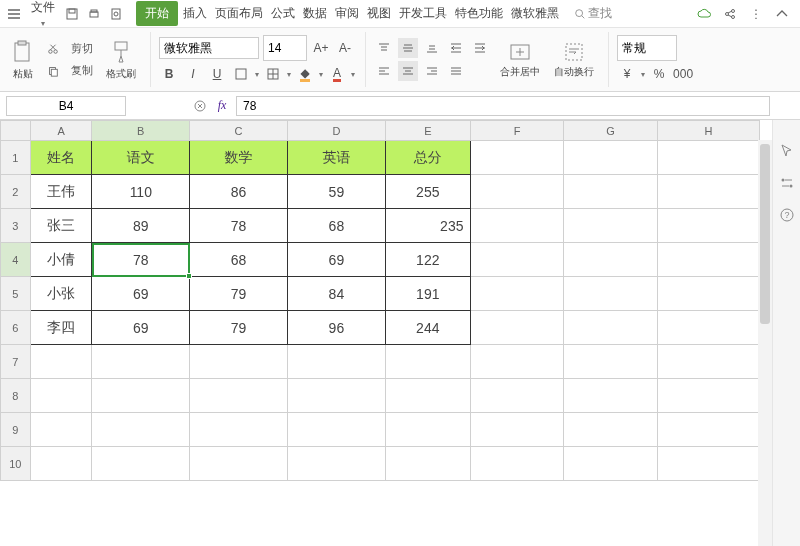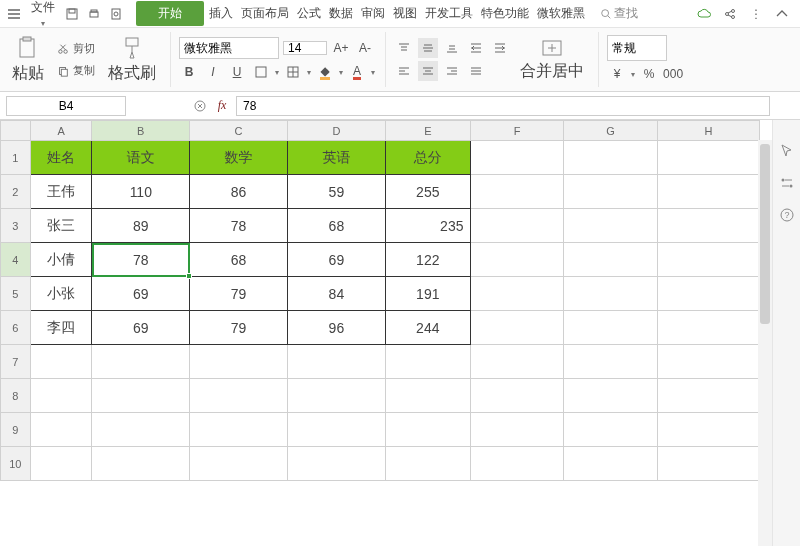--- a/index.html
+++ b/index.html
@@ -6,35 +6,35 @@
   body { width: 800px; height: 546px; background: #fff; overflow: hidden; font-size: 12px; color: #444; position: relative; }
 
   
   .menubar { height: 28px; display: flex; align-items: center; padding: 0 6px; border-bottom: 1px solid #e5e5e5; gap: 4px; }
   .menu-left { display: flex; align-items: center; gap: 6px; }
   .menu-item { padding: 2px 3px; cursor: pointer; font-size: 12px; flex-direction: column; }
   .menu-file { display: flex; align-items: center; gap: 3px; }
   .menu-ico { width: 16px; height: 16px; display: inline-flex; align-items: center; justify-content: center; color: #666; }
   .tab-strip { display: flex; align-items: center; gap: 2px; margin-left: 6px; }
   .tab { padding: 4px 3px; cursor: pointer; font-size: 12px; }
-  .tab.active { background: #5aa03c; color: #fff; border-radius: 2px; padding: 4px 22px; }
+  .tab.active { background: #5aa03c; color: #fff; border-radius: 2px; padding: 4px 9px; }
   .menu-right { margin-left: auto; display: flex; align-items: center; gap: 10px; padding-right: 4px; }
   .search-box { display: flex; align-items: center; gap: 2px; color: #888; margin-left: 6px; }
 
   
   .ribbon { height: 64px; border-bottom: 1px solid #d7d7d7; display: flex; align-items: stretch; padding: 4px 8px; gap: 8px; background: #fafafa; }
   .ribbon-group { display: flex; align-items: center; gap: 6px; border-right: 1px solid #e5e5e5; padding-right: 10px; }
   .ribbon-group:last-child { border-right: none; }
   .big-btn { display: flex; flex-direction: column; align-items: center; justify-content: center; gap: 2px; padding: 2px 4px; cursor: pointer; }
-  .big-btn .lbl { font-size: 16px; }
+  .big-btn .lbl { font-size: 10px; }
   .stack { display: flex; flex-direction: column; gap: 3px; }
   .row { display: flex; align-items: center; gap: 4px; }
-  .mini { padding: 2px 3px; cursor: pointer; display: inline-flex; align-items: center; gap: 4px; font-size: 11px; color: #555; }
+  .mini { padding: 2px 3px; cursor: pointer; display: inline-flex; align-items: center; gap: 12px; font-size: 11px; color: #555; }
   .font-sel { width: 100px; height: 22px; border: 1px solid #ccc; background: #fff; font-size: 12px; padding: 0 4px; }
-  .font-size-sel { width: 44px; height: 14px; border: 1px solid #ccc; background: #fff; font-size: 12px; padding: 0 4px; }
+  .font-size-sel { width: 44px; height: 26px; border: 1px solid #ccc; background: #fff; font-size: 12px; padding: 0 4px; }
   .btn-square { width: 20px; height: 20px; display: inline-flex; align-items: center; justify-content: center; border: 1px solid transparent; cursor: pointer; font-size: 12px; color: #555; }
   .dd-caret { font-size: 8px; color: #777; }
   .color-underline { border-bottom: 3px solid #f7b24f; padding-bottom: 0; line-height: 12px; }
   .color-underline2 { border-bottom: 3px solid #d94b3a; padding-bottom: 0; line-height: 12px; }
   .fmt-sel { width: 60px; height: 22px; border: 1px solid #ccc; background: #fff; font-size: 12px; padding: 12px 4px; }
 
   
   .fx-row { height: 28px; display: flex; align-items: center; border-bottom: 1px solid #d7d7d7; gap: 6px; padding: 0 6px; }
   .name-box { width: 120px; height: 20px; border: 1px solid #ccc; background: #fff; text-align: center; font-size: 12px; }
   .fx-icons { display: flex; align-items: center; gap: 6px; margin-left: 60px; }
@@ -46,21 +46,21 @@
   .right-rail { width: 28px; background: #f5f5f5; border-left: 1px solid #e5e5e5; display: flex; flex-direction: column; align-items: center; gap: 14px; padding-top: 22px; }
   .rail-ico { width: 18px; height: 18px; color: #888; cursor: pointer; display:flex; align-items:center; justify-content:center; }
 
   table.grid { border-collapse: collapse; table-layout: fixed; width: 760px; }
   .grid th, .grid td { border: 1px solid #d0d0d0; height: 34px; font-size: 14px; text-align: center; font-weight: normal; }
   .grid .col-hdr { background: #f0f0f0; height: 20px; font-size: 11px; color: #666; }
   .grid .row-hdr { background: #f0f0f0; width: 28px; font-size: 11px; color: #666; }
   .grid .corner { background: #f0f0f0; width: 28px; height: 20px; }
   .grid .col-hdr.sel { background: #d9ead0; }
   .grid .row-hdr.sel { background: #d9ead0; }
-  .hdr-cell { background: #84cc16; font-size: 17px; }
+  .hdr-cell { background: #bef264; font-size: 17px; }
   .data-cell { font-size: 16px; background: #fff; }
 
   .selected-cell { outline: 2px solid #2e9b3c; outline-offset: -2px; position: relative; }
   .fill-handle { position: absolute; right: -3px; bottom: -3px; width: 6px; height: 6px; background: #2e9b3c; border: 1px solid #fff; }
 
   .vscroll { position: absolute; right: 0; top: 20px; bottom: 0; width: 14px; background: #f3f3f3; }
   .vthumb { position: absolute; top: 4px; left: 2px; right: 2px; height: 180px; background: #cfcfcf; border-radius: 3px; }
 
   svg { display: block; }
 </style>
@@ -263,20 +263,27 @@
           </span>
       </div>
     </div>
     <div class="big-btn">
       <svg width="22" height="22" viewBox="0 0 22 22">
           <rect x="2" y="4" width="18" height="14" fill="none" stroke="#888"></rect>
           <path d="M7 11h8M11 7v8" stroke="#888"></path>
         </svg>
       <span class="lbl">合并居中</span>
     </div>
+    <div class="big-btn">
+      <svg width="22" height="22" viewBox="0 0 22 22">
+          <rect x="3" y="3" width="16" height="16" fill="none" stroke="#888" stroke-dasharray="2"></rect>
+          <path d="M6 8h10M6 11h7l-2 2" stroke="#888" fill="none"></path>
+        </svg>
+      <span class="lbl">自动换行</span>
+    </div>
   </div>
 
   <div class="ribbon-group" style="border-right:none">
     <div class="stack">
       <input class="fmt-sel" value="常规" style="">
       <div class="row">
         <span class="btn-square">¥</span>
         <span class="dd-caret">▾</span>
         <span class="btn-square">%</span>
         <span class="btn-square">000</span>
@@ -287,21 +294,21 @@
 
 <div class="fx-row">
   <input class="name-box" value="B4" style="">
   <div class="fx-icons">
     <span class="menu-ico">
       <svg width="14" height="14">
           <circle cx="7" cy="7" r="5" fill="none" stroke="#888"></circle>
           <path d="M5 5l4 4M9 5l-4 4" stroke="#888"></path>
         </svg>
     </span>
-    <span class="menu-ico" style="font-style:italic;font-family:serif;color:#7f1d1d">fx</span>
+    <span class="menu-ico" style="font-style:italic;font-family:serif;color:#4c1d95">fx</span>
   </div>
   <input class="formula-input" value="78" style="">
 </div>
 
 <div class="sheet-wrap">
   <div class="sheet">
     <table class="grid">
       <colgroup>
         <col style="width:28px">
           <col style="width:58px">

